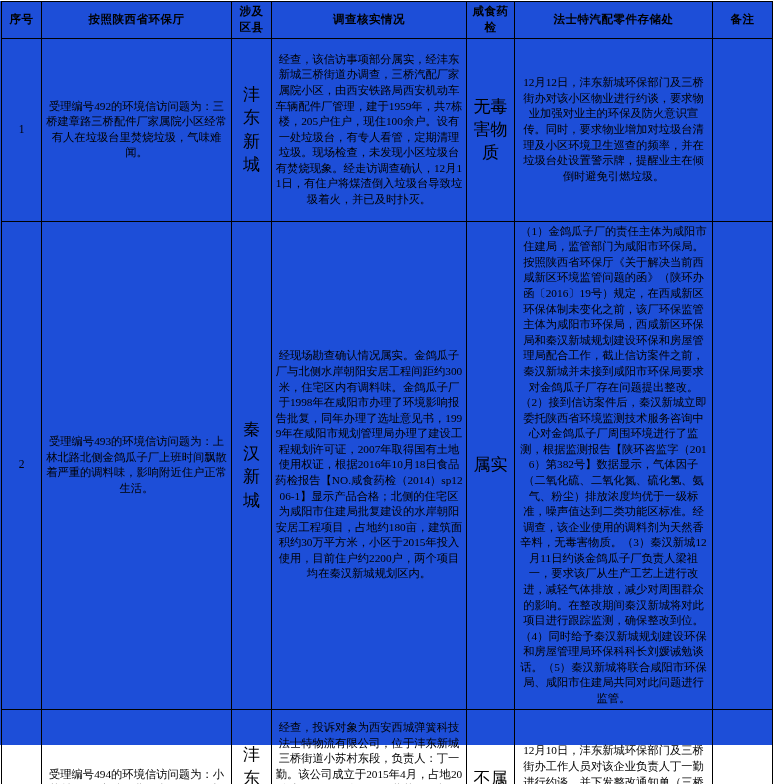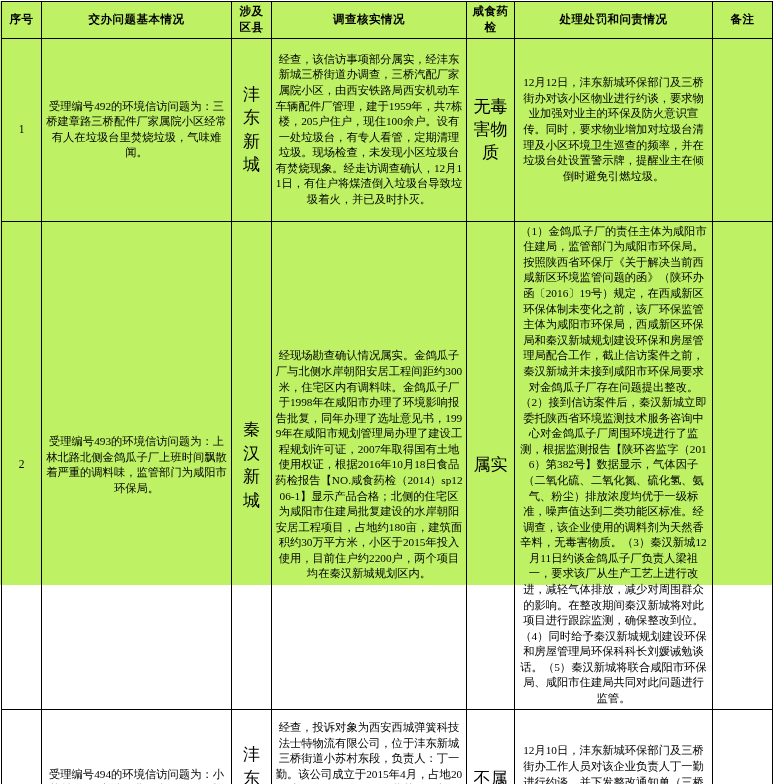--- a/index.html
+++ b/index.html
@@ -9,24 +9,24 @@
   }
   body {
     width: 773px;
     height: 784px;
     font-family: "Liberation Serif", "DejaVu Serif", serif;
     color: #000000;
     overflow: hidden;
   }
   #sheet {
     width: 773px;
-    height: 584px;
+    height: 744px;
     box-sizing: border-box;
     position: relative;
-    background: #bef264;
+    background: #1d4ed8;
   }
   table.report {
     border-collapse: collapse;
     table-layout: fixed;
     width: 771px;
     margin: 1px 0 0 1px;
     border: 1px solid #000;
   }
   table.report td,
   table.report th {
@@ -90,41 +90,41 @@
       <col class="col-issue">
       <col class="col-county">
       <col class="col-survey">
       <col class="col-true">
       <col class="col-action">
       <col class="col-remark">
     </colgroup>
     <thead>
       <tr>
         <th>序号</th>
-        <th>交办问题基本情况</th>
+        <th>按照陕西省环保厅</th>
         <th>涉及区县</th>
         <th>调查核实情况</th>
         <th>咸食药检</th>
-        <th>处理处罚和问责情况</th>
+        <th>法士特汽配零件存储处</th>
         <th>备注</th>
       </tr>
     </thead>
     <tbody>
       <tr class="row-1">
         <td class="c-no">1</td>
         <td class="c-issue">受理编号492的环境信访问题为：三桥建章路三桥配件厂家属院小区经常有人在垃圾台里焚烧垃圾，气味难闻。</td>
         <td class="c-county">沣东新城</td>
         <td class="c-survey">经查，该信访事项部分属实，经沣东新城三桥街道办调查，三桥汽配厂家属院小区，由西安铁路局西安机动车车辆配件厂管理，建于1959年，共7栋楼，205户住户，现住100余户。设有一处垃圾台，有专人看管，定期清理垃圾。现场检查，未发现小区垃圾台有焚烧现象。经走访调查确认，12月11日，有住户将煤渣倒入垃圾台导致垃圾着火，并已及时扑灭。</td>
         <td class="c-true">无毒害物质</td>
         <td class="c-action">12月12日，沣东新城环保部门及三桥街办对该小区物业进行约谈，要求物业加强对业主的环保及防火意识宣传。同时，要求物业增加对垃圾台清理及小区环境卫生巡查的频率，并在垃圾台处设置警示牌，提醒业主在倾倒时避免引燃垃圾。</td>
         <td class="c-remark"></td>
       </tr>
       <tr class="row-2">
         <td class="c-no">2</td>
-        <td class="c-issue">受理编号493的环境信访问题为：上林北路北侧金鸽瓜子厂上班时间飘散着严重的调料味，监管部门为咸阳市环保局。</td>
+        <td class="c-issue">受理编号493的环境信访问题为：上林北路北侧金鸽瓜子厂上班时间飘散着严重的调料味，影响附近住户正常生活。</td>
         <td class="c-county">秦汉新城</td>
         <td class="c-survey">经现场勘查确认情况属实。金鸽瓜子厂与北侧水岸朝阳安居工程间距约300米，住宅区内有调料味。金鸽瓜子厂于1998年在咸阳市办理了环境影响报告批复，同年办理了选址意见书，1999年在咸阳市规划管理局办理了建设工程规划许可证，2007年取得国有土地使用权证，根据2016年10月18日食品药检报告【NO.咸食药检（2014）sp1206-1】显示产品合格；北侧的住宅区为咸阳市住建局批复建设的水岸朝阳安居工程项目，占地约180亩，建筑面积约30万平方米，小区于2015年投入使用，目前住户约2200户，两个项目均在秦汉新城规划区内。</td>
         <td class="c-true">属实</td>
         <td class="c-action">（1）金鸽瓜子厂的责任主体为咸阳市住建局，监管部门为咸阳市环保局。按照陕西省环保厅《关于解决当前西咸新区环境监管问题的函》（陕环办函〔2016〕19号）规定，在西咸新区环保体制未变化之前，该厂环保监管主体为咸阳市环保局，西咸新区环保局和秦汉新城规划建设环保和房屋管理局配合工作，截止信访案件之前，秦汉新城并未接到咸阳市环保局要求对金鸽瓜子厂存在问题提出整改。（2）接到信访案件后，秦汉新城立即委托陕西省环境监测技术服务咨询中心对金鸽瓜子厂周围环境进行了监测，根据监测报告【陕环咨监字（2016）第382号】数据显示，气体因子（二氧化硫、二氧化氮、硫化氢、氨气、粉尘）排放浓度均优于一级标准，噪声值达到二类功能区标准。经调查，该企业使用的调料剂为天然香辛料，无毒害物质。（3）秦汉新城12月11日约谈金鸽瓜子厂负责人梁祖一，要求该厂从生产工艺上进行改进，减轻气体排放，减少对周围群众的影响。在整改期间秦汉新城将对此项目进行跟踪监测，确保整改到位。（4）同时给予秦汉新城规划建设环保和房屋管理局环保科科长刘媛诫勉谈话。（5）秦汉新城将联合咸阳市环保局、咸阳市住建局共同对此问题进行监管。</td>
         <td class="c-remark"></td>
       </tr>
       <tr class="row-3">
         <td class="c-no">3</td>
         <td class="c-issue">受理编号494的环境信访问题为：小苏村712公交站向北50米的工厂（门口有两个石狮子）冒黑烟。</td>
         <td class="c-county">沣东新城</td>

